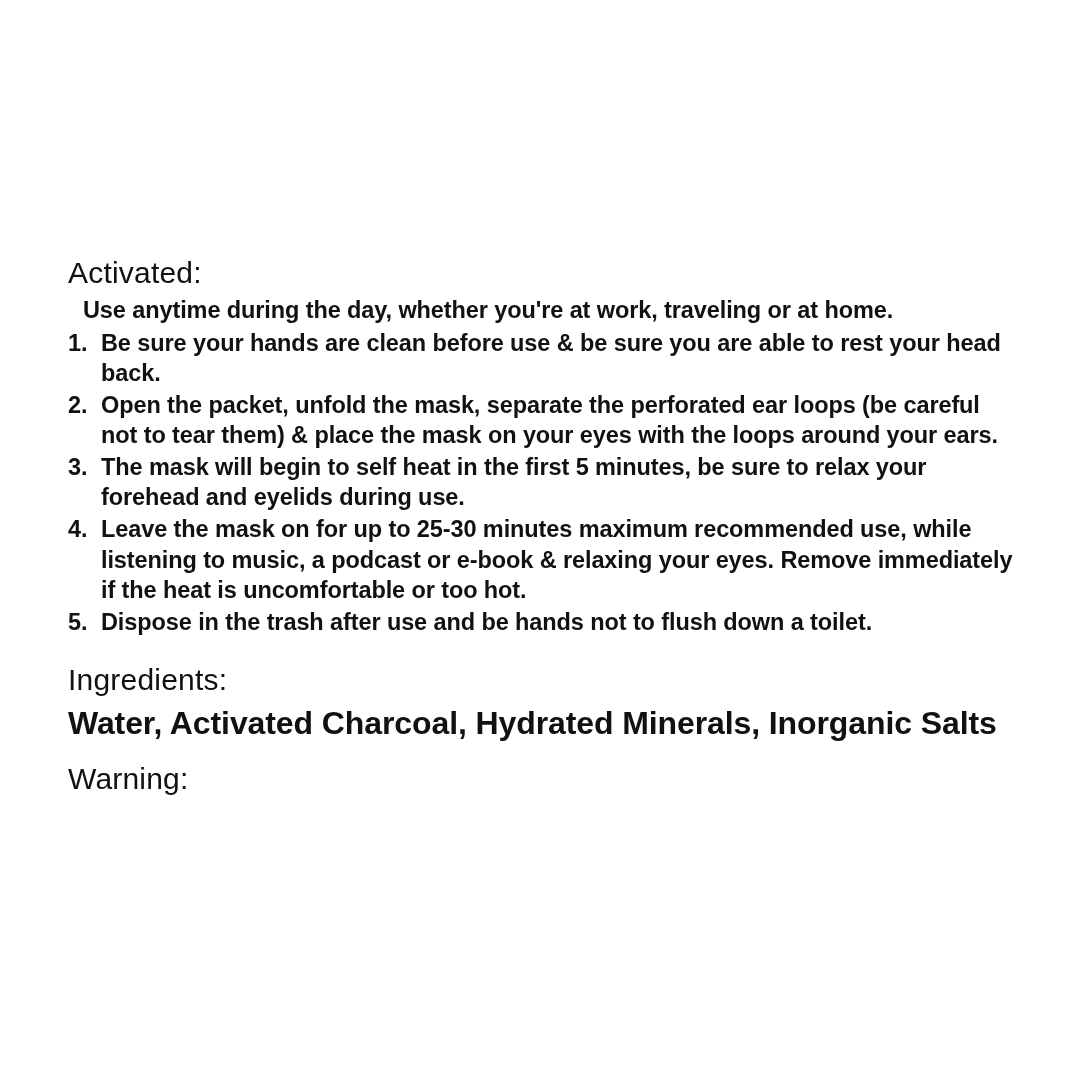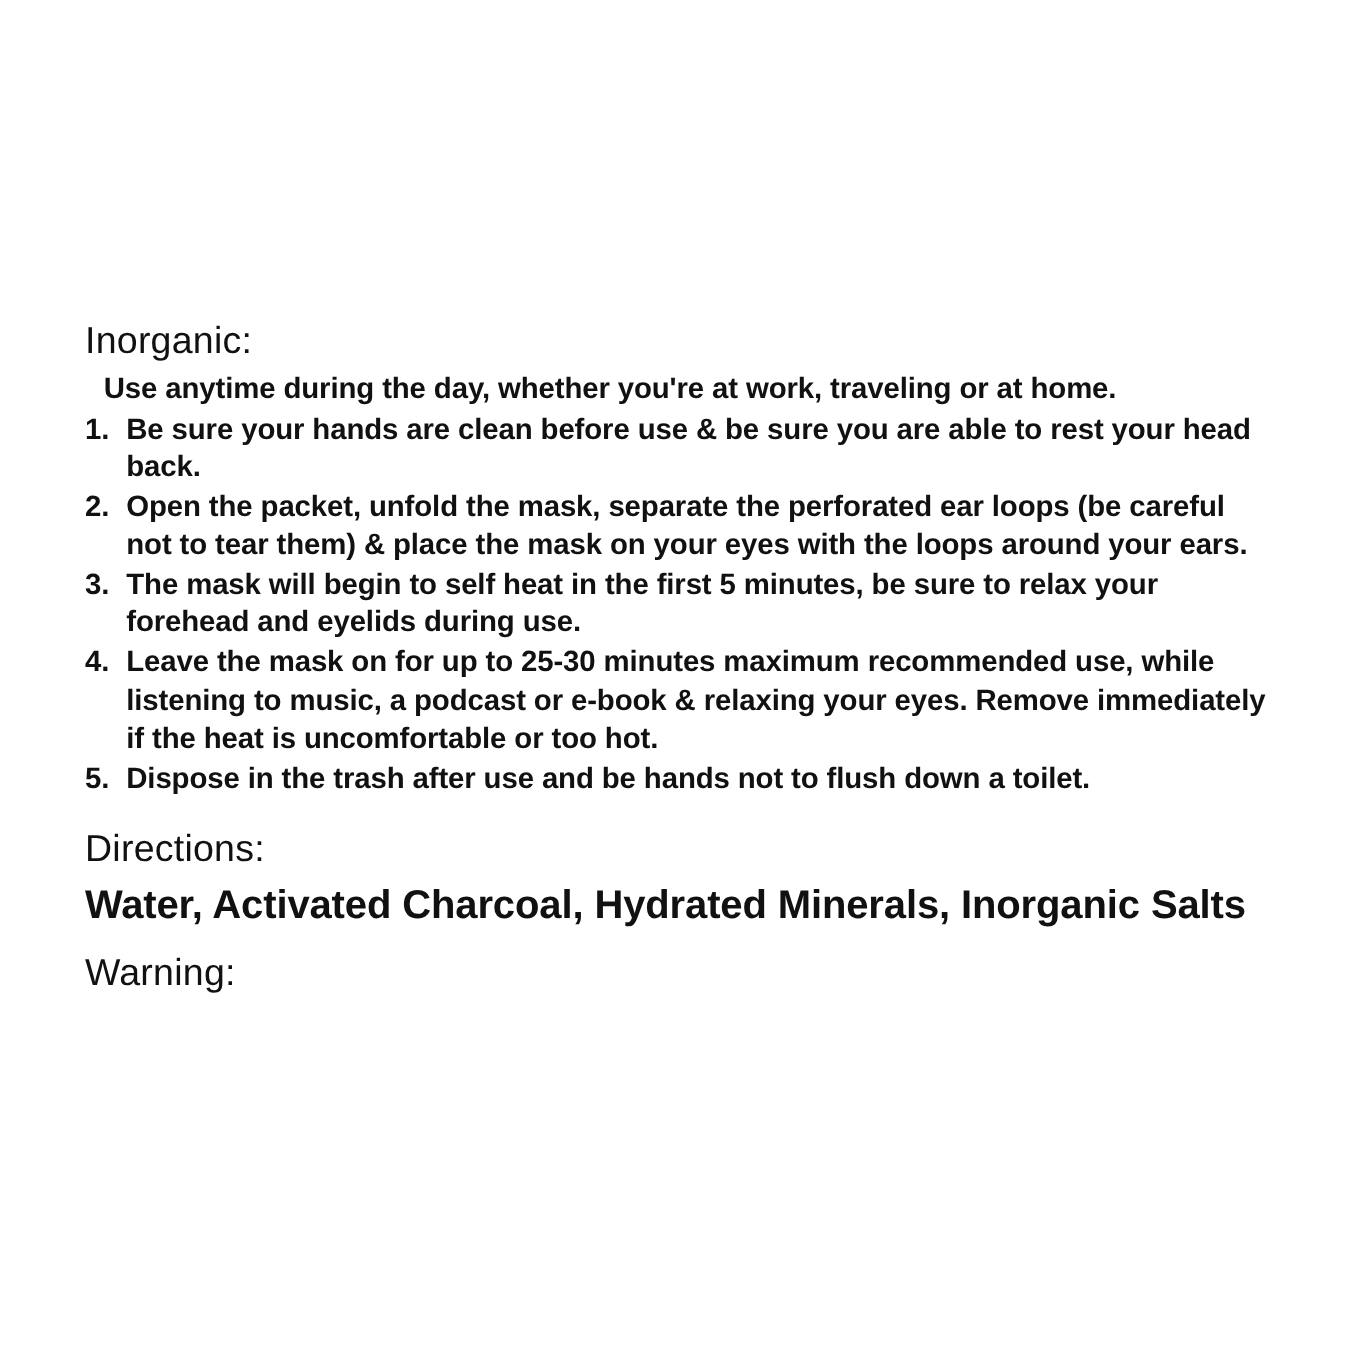--- a/index.html
+++ b/index.html
@@ -77,21 +77,21 @@
   .heading-warning {
     margin-top: 18px;
   }
 </style>
 </head>
 <body>
 
 <div class="page">
   <div class="content">
 
-    <h2 class="section-heading">Inorganic:</h2>
+    <h2 class="section-heading">Activated:</h2>
 
     <p class="intro-line">Use anytime during the day, whether you're at work, traveling or at home.</p>
 
     <ol class="steps">
       <li>
         <span class="num">1.</span>
         <span class="txt">Be sure your hands are clean before use &amp; be sure you are able to rest your head back.</span>
       </li>
       <li>
         <span class="num">2.</span>
@@ -104,19 +104,19 @@
       <li>
         <span class="num">4.</span>
         <span class="txt">Leave the mask on for up to 25-30 minutes maximum recommended use, while listening to music, a podcast or e-book &amp; relaxing your eyes. Remove immediately if the heat is uncomfortable or too hot.</span>
       </li>
       <li>
         <span class="num">5.</span>
         <span class="txt">Dispose in the trash after use and be hands not to flush down a toilet.</span>
       </li>
     </ol>
 
-    <h2 class="section-heading heading-ingredients">Directions:</h2>
+    <h2 class="section-heading heading-ingredients">Ingredients:</h2>
     <p class="body-line">Water, Activated Charcoal, Hydrated Minerals, Inorganic Salts</p>
 
     <h2 class="section-heading heading-warning">Warning:</h2>
 
   </div>
 </div>
 
 </body></html>

